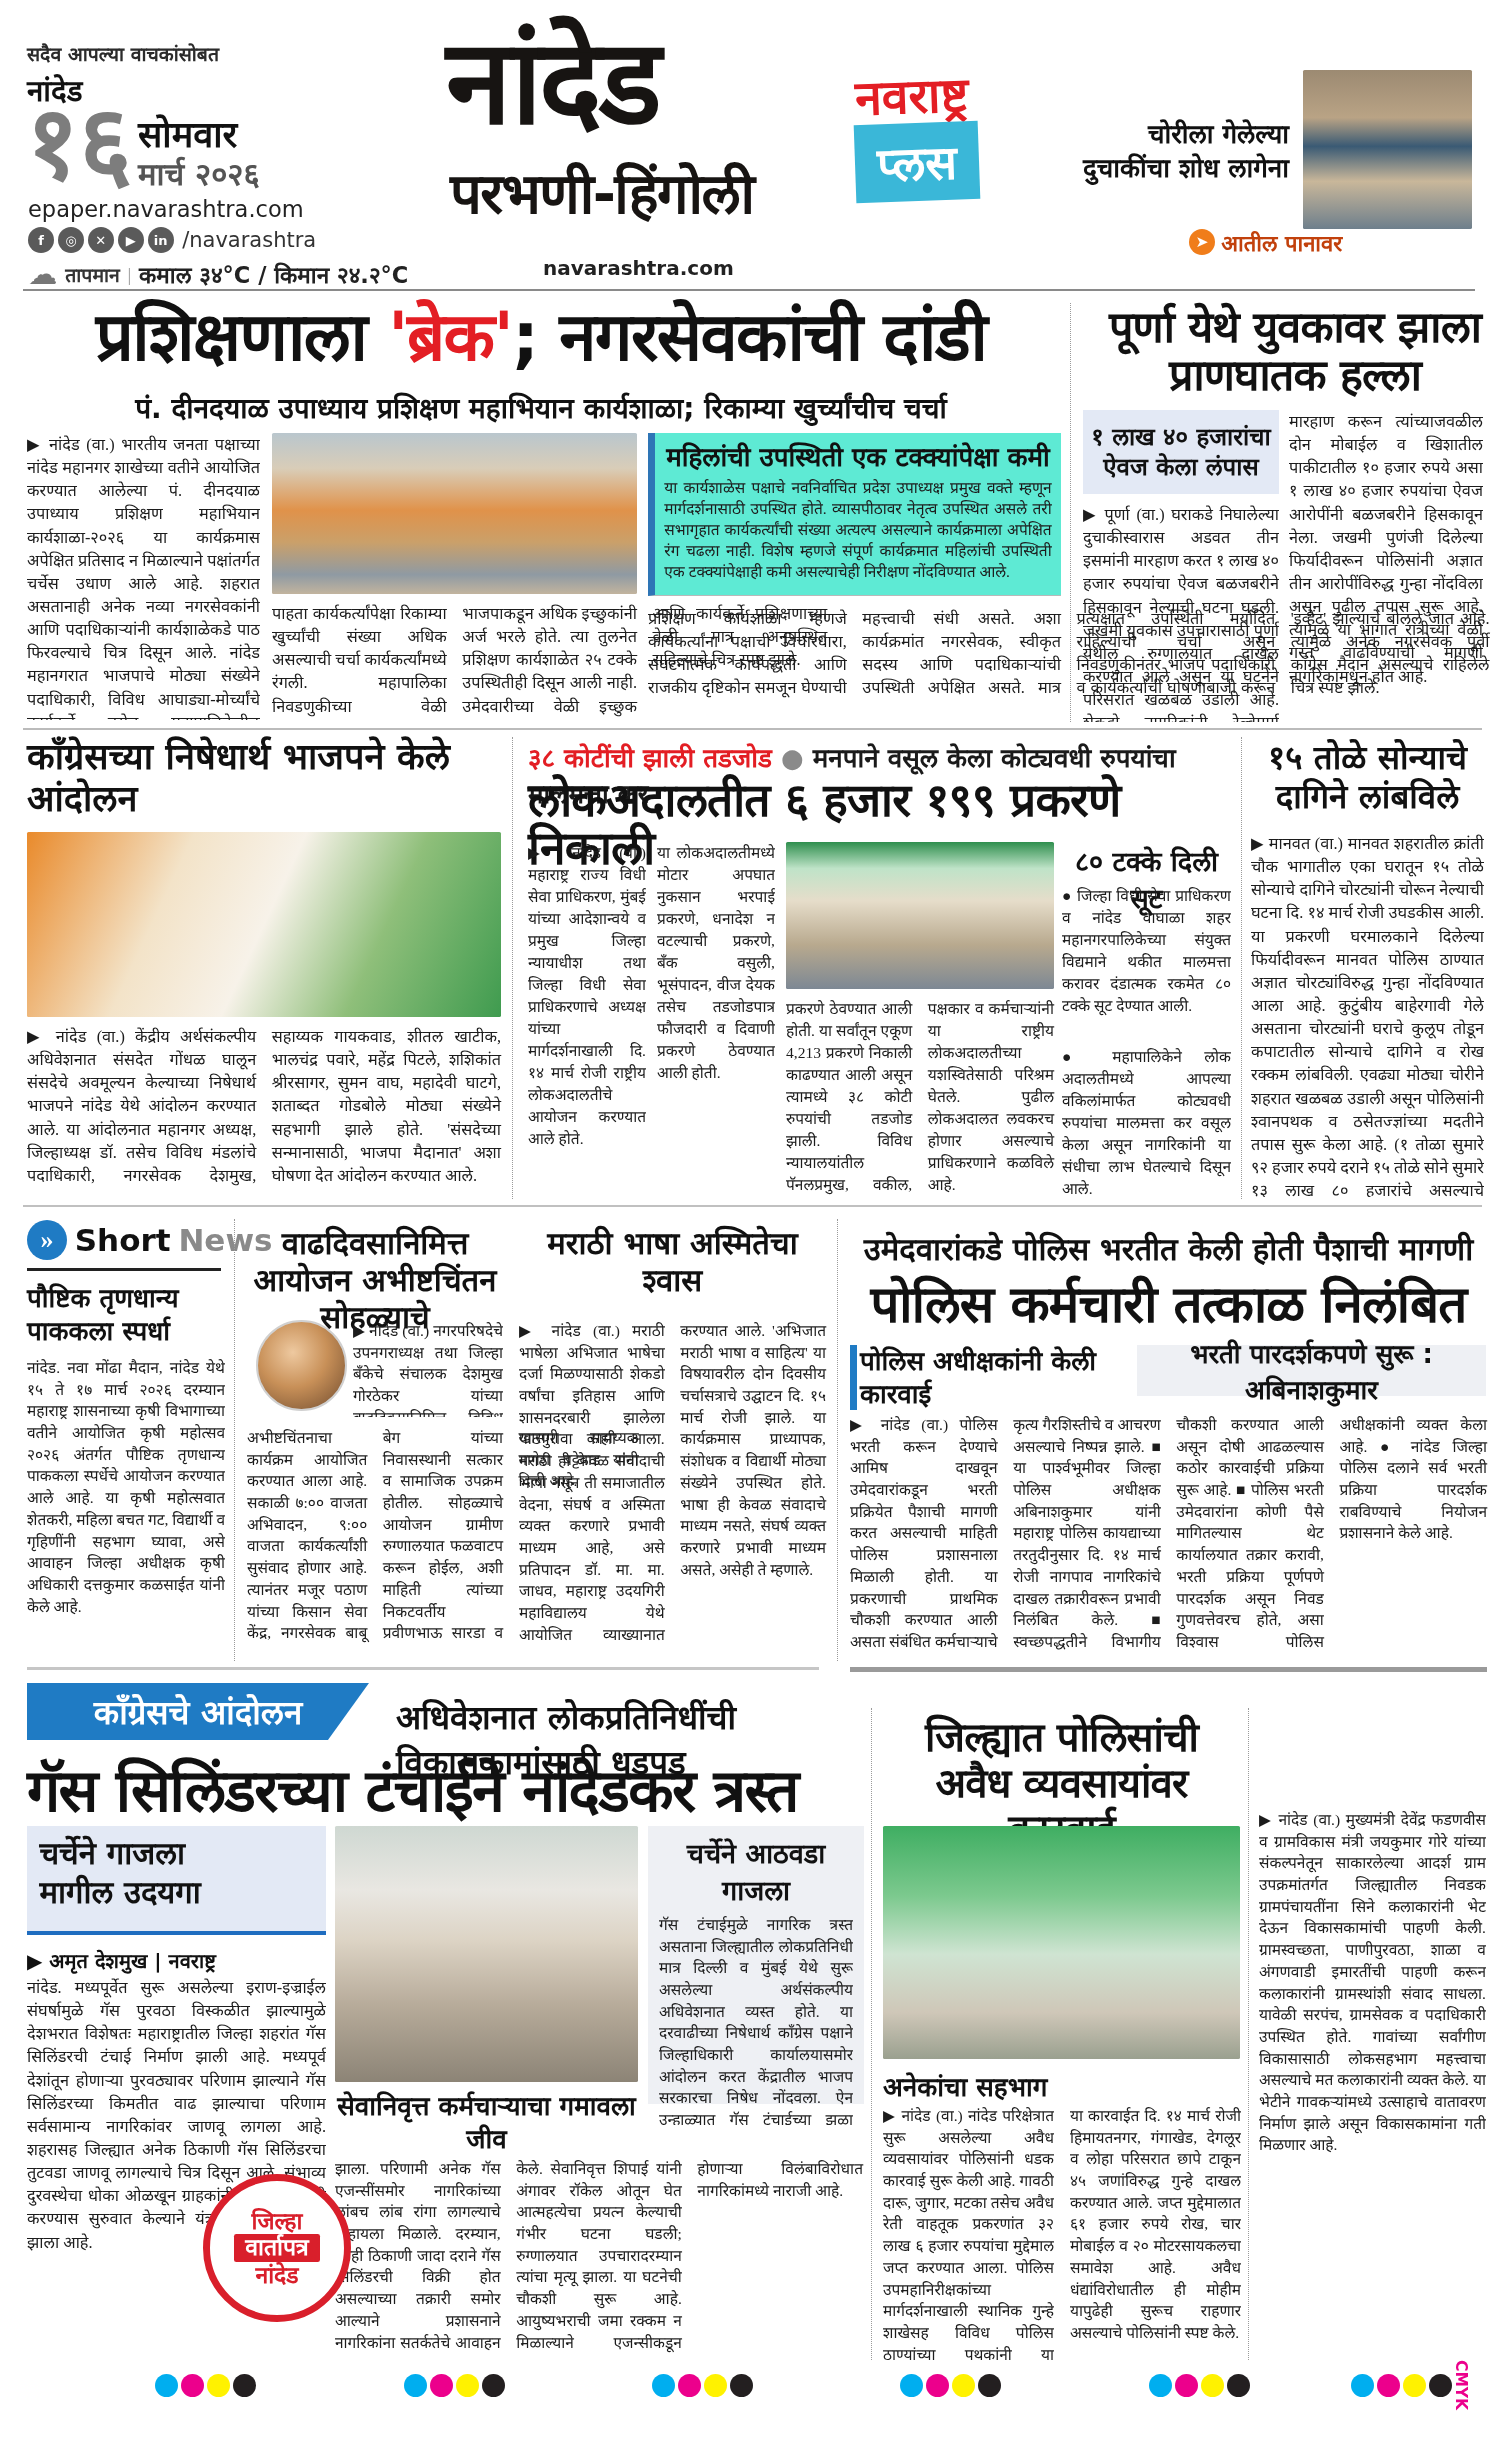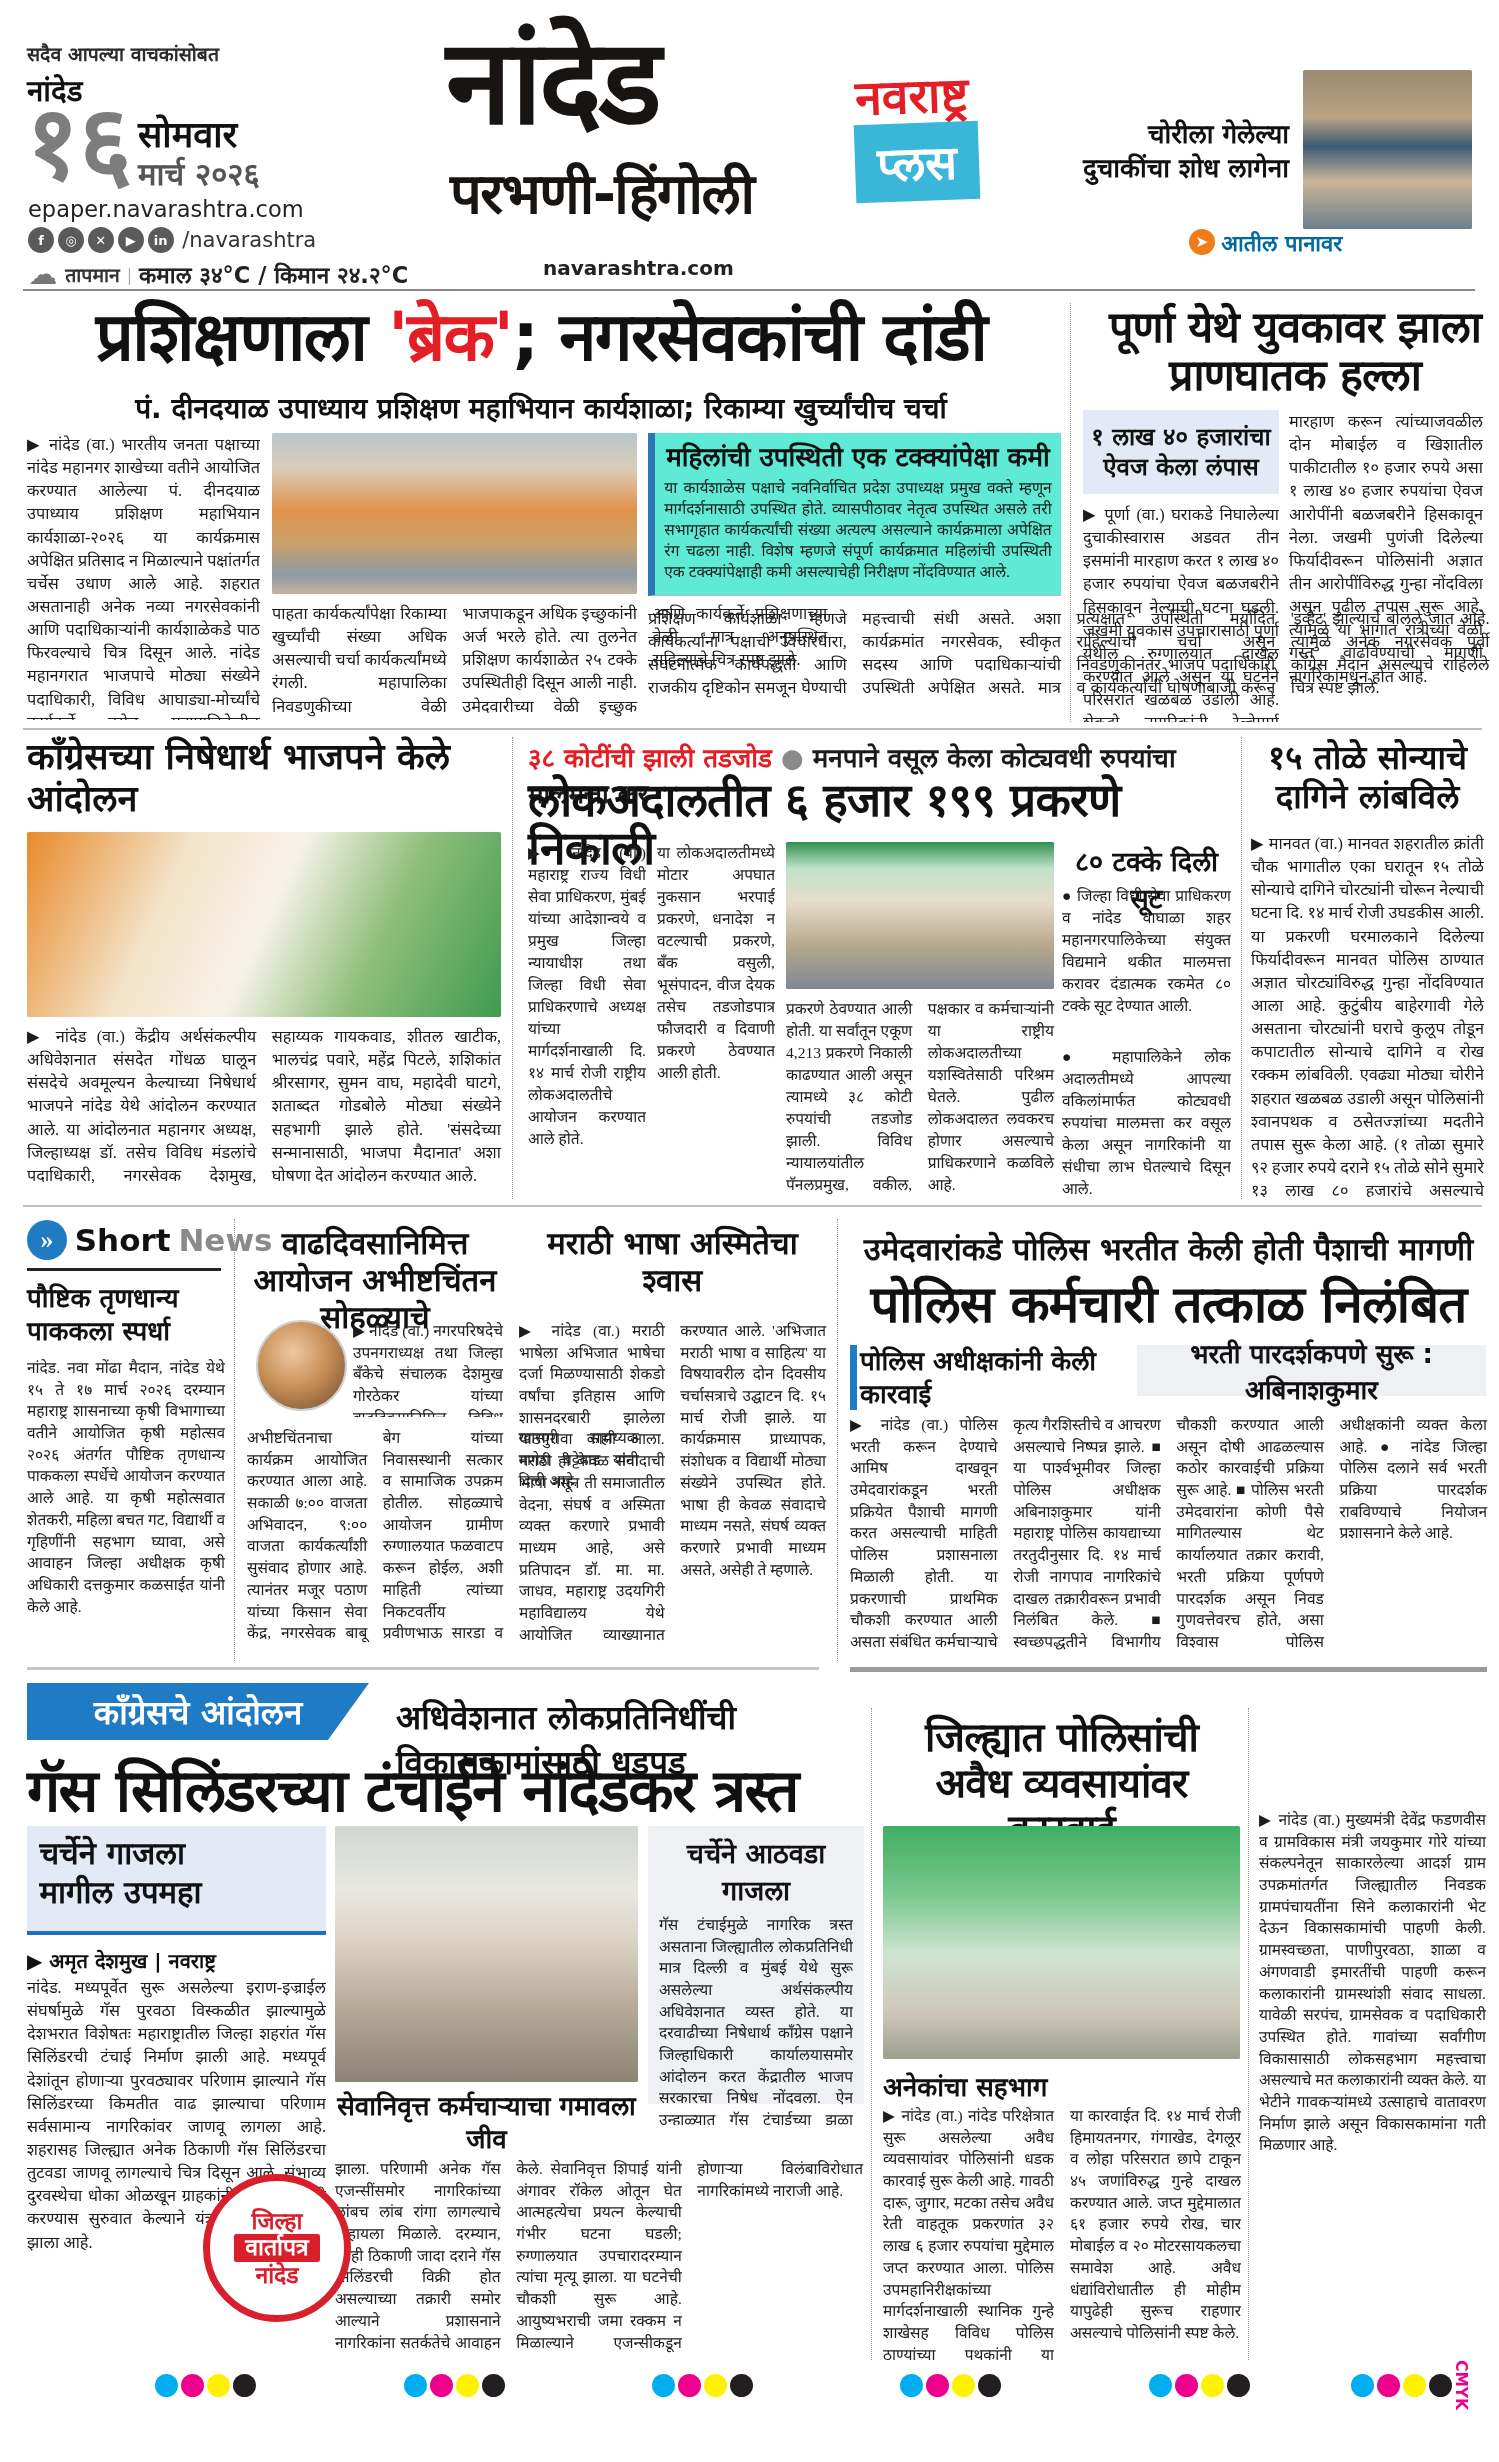--- a/index.html
+++ b/index.html
@@ -67,21 +67,21 @@
   <div class="abs sans bold" style="left:855px;top:62px;font-size:48px;color:#e31e24;transform:rotate(-2deg);">नवराष्ट्र</div>
   <div class="abs" style="left:855px;top:123px;width:124px;height:78px;background:#3ab7d8;transform:rotate(-2deg);display:flex;align-items:center;justify-content:center;">
     <span class="sans bold" style="font-size:47px;color:#ffffff;">प्लस</span>
   </div>
   <div class="abs sans bold" style="left:543px;top:256px;font-size:20px;color:#222;">navarashtra.com</div>
 
   <div class="abs hl right" style="left:1079px;top:118px;width:210px;font-size:26px;line-height:1.3;">चोरीला गेलेल्या दुचाकींचा शोध लागेना</div>
   <div class="abs photo" style="left:1303px;top:70px;width:169px;height:159px;background:linear-gradient(180deg,#9c8a72 0%,#b9a385 30%,#3a5a74 48%,#c9b79a 70%,#6e7f8c 100%);"></div>
   <div class="abs" style="left:1189px;top:227px;display:flex;align-items:center;gap:6.2px;">
     <span style="display:inline-flex;width:26px;height:26px;border-radius:50%;background:#f07d1a;color:#fff;align-items:center;justify-content:center;font-size:15.5px;">➤</span>
-    <span class="sans bold" style="font-size:22px;color:#0369a1;">आतील पानावर</span>
+    <span class="sans bold" style="font-size:22px;color:#c2410c;">आतील पानावर</span>
   </div>
 
   <div class="abs hrule" style="left:23px;top:289px;width:1452px;height:2.3px;"></div>
 
   <div class="abs hl center" style="left:23px;top:301px;width:1036px;font-size:67px;line-height:1.08;letter-spacing:-1.6px;">
     <span>प्रशिक्षणाला </span><span class="kicker-red">'ब्रेक'</span><span>; नगरसेवकांची दांडी</span>
   </div>
   <div class="abs hl center" style="left:23px;top:388px;width:1036px;font-size:28px;">पं. दीनदयाळ उपाध्याय प्रशिक्षण महाभियान कार्यशाळा; रिकाम्या खुर्च्यांचीच चर्चा</div>
 
   <div class="abs body-txt j" style="left:27px;top:433px;width:233px;height:287px;overflow:hidden;">▶ नांदेड (वा.) भारतीय जनता पक्षाच्या नांदेड महानगर शाखेच्या वतीने आयोजित करण्यात आलेल्या पं. दीनदयाळ उपाध्याय प्रशिक्षण महाभियान कार्यशाळा-२०२६ या कार्यक्रमास अपेक्षित प्रतिसाद न मिळाल्याने पक्षांतर्गत चर्चेस उधाण आले आहे. शहरात असतानाही अनेक नव्या नगरसेवकांनी आणि पदाधिकाऱ्यांनी कार्यशाळेकडे पाठ फिरवल्याचे चित्र दिसून आले. नांदेड महानगरात भाजपाचे मोठ्या संख्येने पदाधिकारी, विविध आघाड्या-मोर्च्यांचे कार्यकर्ते तसेच महापालिकेतील नगरसेवक आहेत. मात्र या सर्वांपैकी मोजकेच सदस्य कार्यशाळेत उपस्थित होते. सभागृहातील उपस्थिती</div>
@@ -177,21 +177,21 @@
 
   <div class="abs" style="left:27px;top:1683px;width:342px;height:57px;background:#1f7bc4;clip-path:polygon(0 0,100% 0,88% 100%,0 100%);display:flex;align-items:center;justify-content:center;">
     <span class="sans bold" style="font-size:33px;color:#ffffff;">काँग्रेसचे आंदोलन</span>
   </div>
   <div class="abs hl" style="left:396px;top:1694px;width:481px;font-size:33px;">अधिवेशनात लोकप्रतिनिधींची विकासकामांसाठी धडपड</div>
   <div class="abs hl" style="left:27px;top:1748px;width:838px;font-size:59px;letter-spacing:-1.6px;">गॅस सिलिंडरच्या टंचाईने नांदेडकर त्रस्त</div>
 
   <div class="abs boxed-blue" style="left:27px;top:1826px;width:299px;height:109px;border-bottom:4.7px solid #1f6dc0;padding:7.8px 12.4px;box-sizing:border-box;">
     <div class="hl" style="font-size:31px;line-height:1.25;">
       <div>चर्चेने गाजला</div>
-      <div>मागील उपमहा</div>
+      <div>मागील उदयगा</div>
     </div>
   </div>
   <div class="abs sans bold" style="left:27px;top:1947px;font-size:20px;color:#111;">▶ अमृत देशमुख | नवराष्ट्र</div>
   <div class="abs body-txt j" style="left:27px;top:1976px;width:299px;height:383px;overflow:hidden;">नांदेड. मध्यपूर्वेत सुरू असलेल्या इराण-इज्राईल संघर्षामुळे गॅस पुरवठा विस्कळीत झाल्यामुळे देशभरात विशेषतः महाराष्ट्रातील जिल्हा शहरांत गॅस सिलिंडरची टंचाई निर्माण झाली आहे. मध्यपूर्व देशांतून होणाऱ्या पुरवठ्यावर परिणाम झाल्याने गॅस सिलिंडरच्या किमतीत वाढ झाल्याचा परिणाम सर्वसामान्य नागरिकांवर जाणवू लागला आहे. शहरासह जिल्ह्यात अनेक ठिकाणी गॅस सिलिंडरचा तुटवडा जाणवू लागल्याचे चित्र दिसून आले. संभाव्य दुरवस्थेचा धोका ओळखून ग्राहकांनी आगाऊ नोंदणी करण्यास सुरुवात केल्याने यंत्रणेवर ताण निर्माण झाला आहे.</div>
 
   <div class="abs photo" style="left:335px;top:1826px;width:303px;height:256px;background:linear-gradient(180deg,#cfd8d2 0%,#e9e7e2 25%,#dcd3c4 45%,#b7ab9a 70%,#8c8476 100%);"></div>
   <div class="abs hl center" style="left:335px;top:2090px;width:303px;font-size:26px;line-height:1.25;">सेवानिवृत्त कर्मचाऱ्याचा गमावला जीव</div>
 
   <div class="abs boxed-gray" style="left:648px;top:1826px;width:216px;height:278px;padding:7.8px 11px;box-sizing:border-box;">
     <div class="hl center" style="font-size:27px;margin-bottom:6.2px;">चर्चेने आठवडा गाजला</div>

